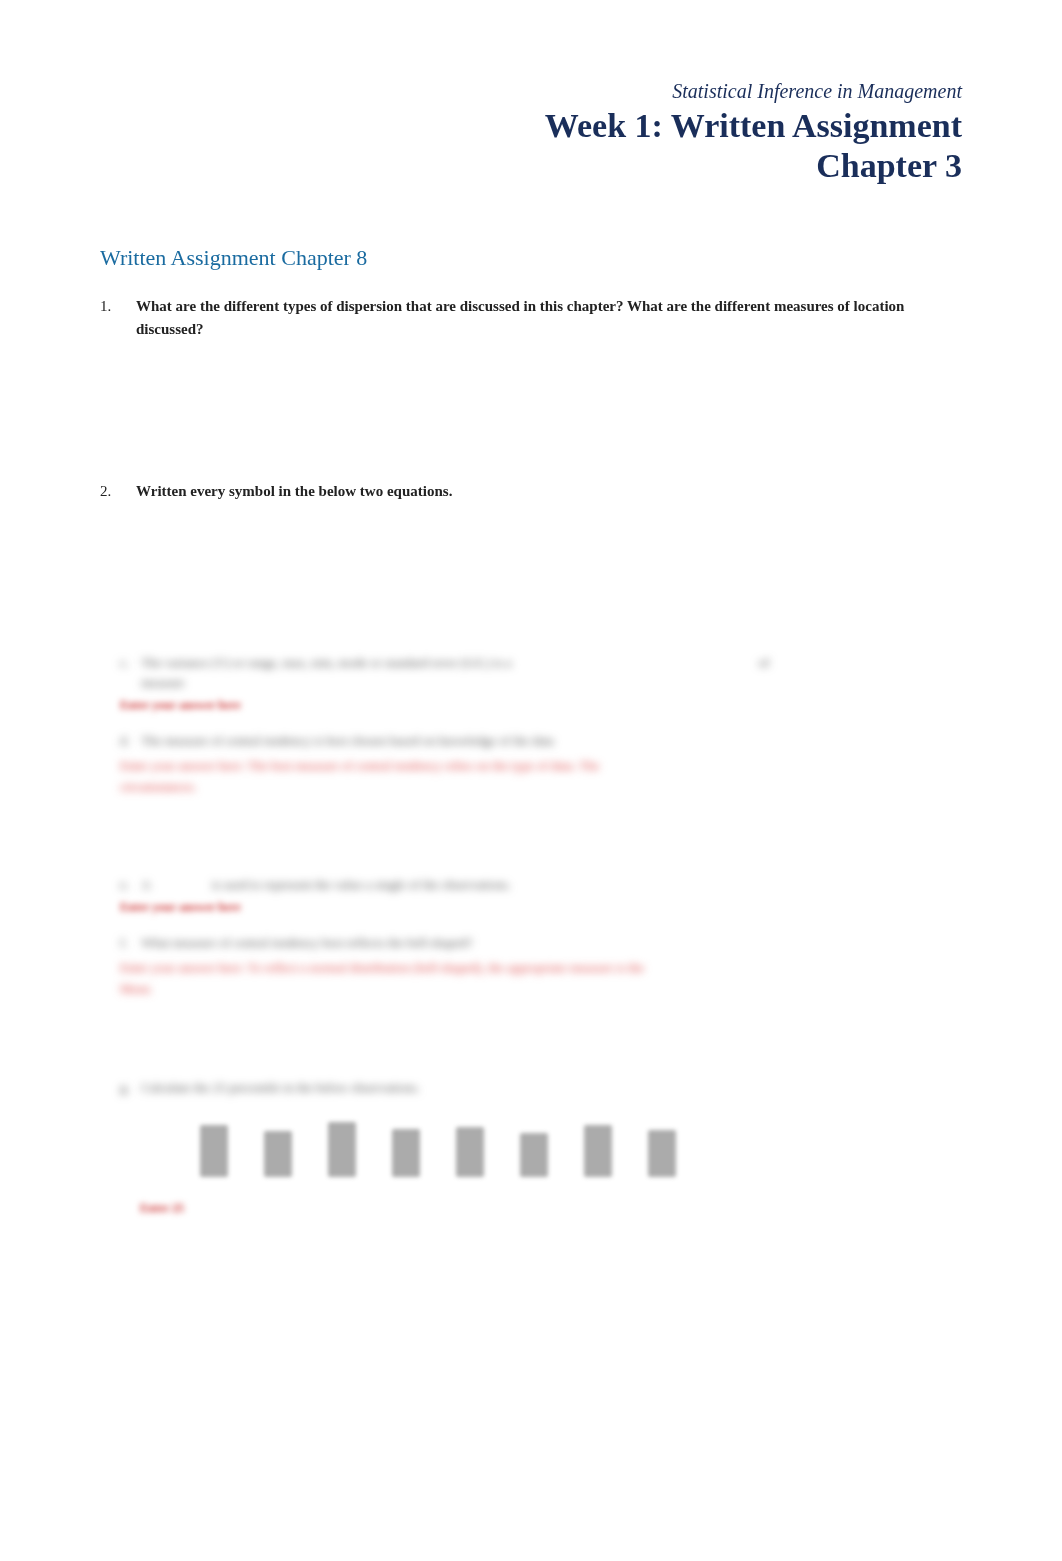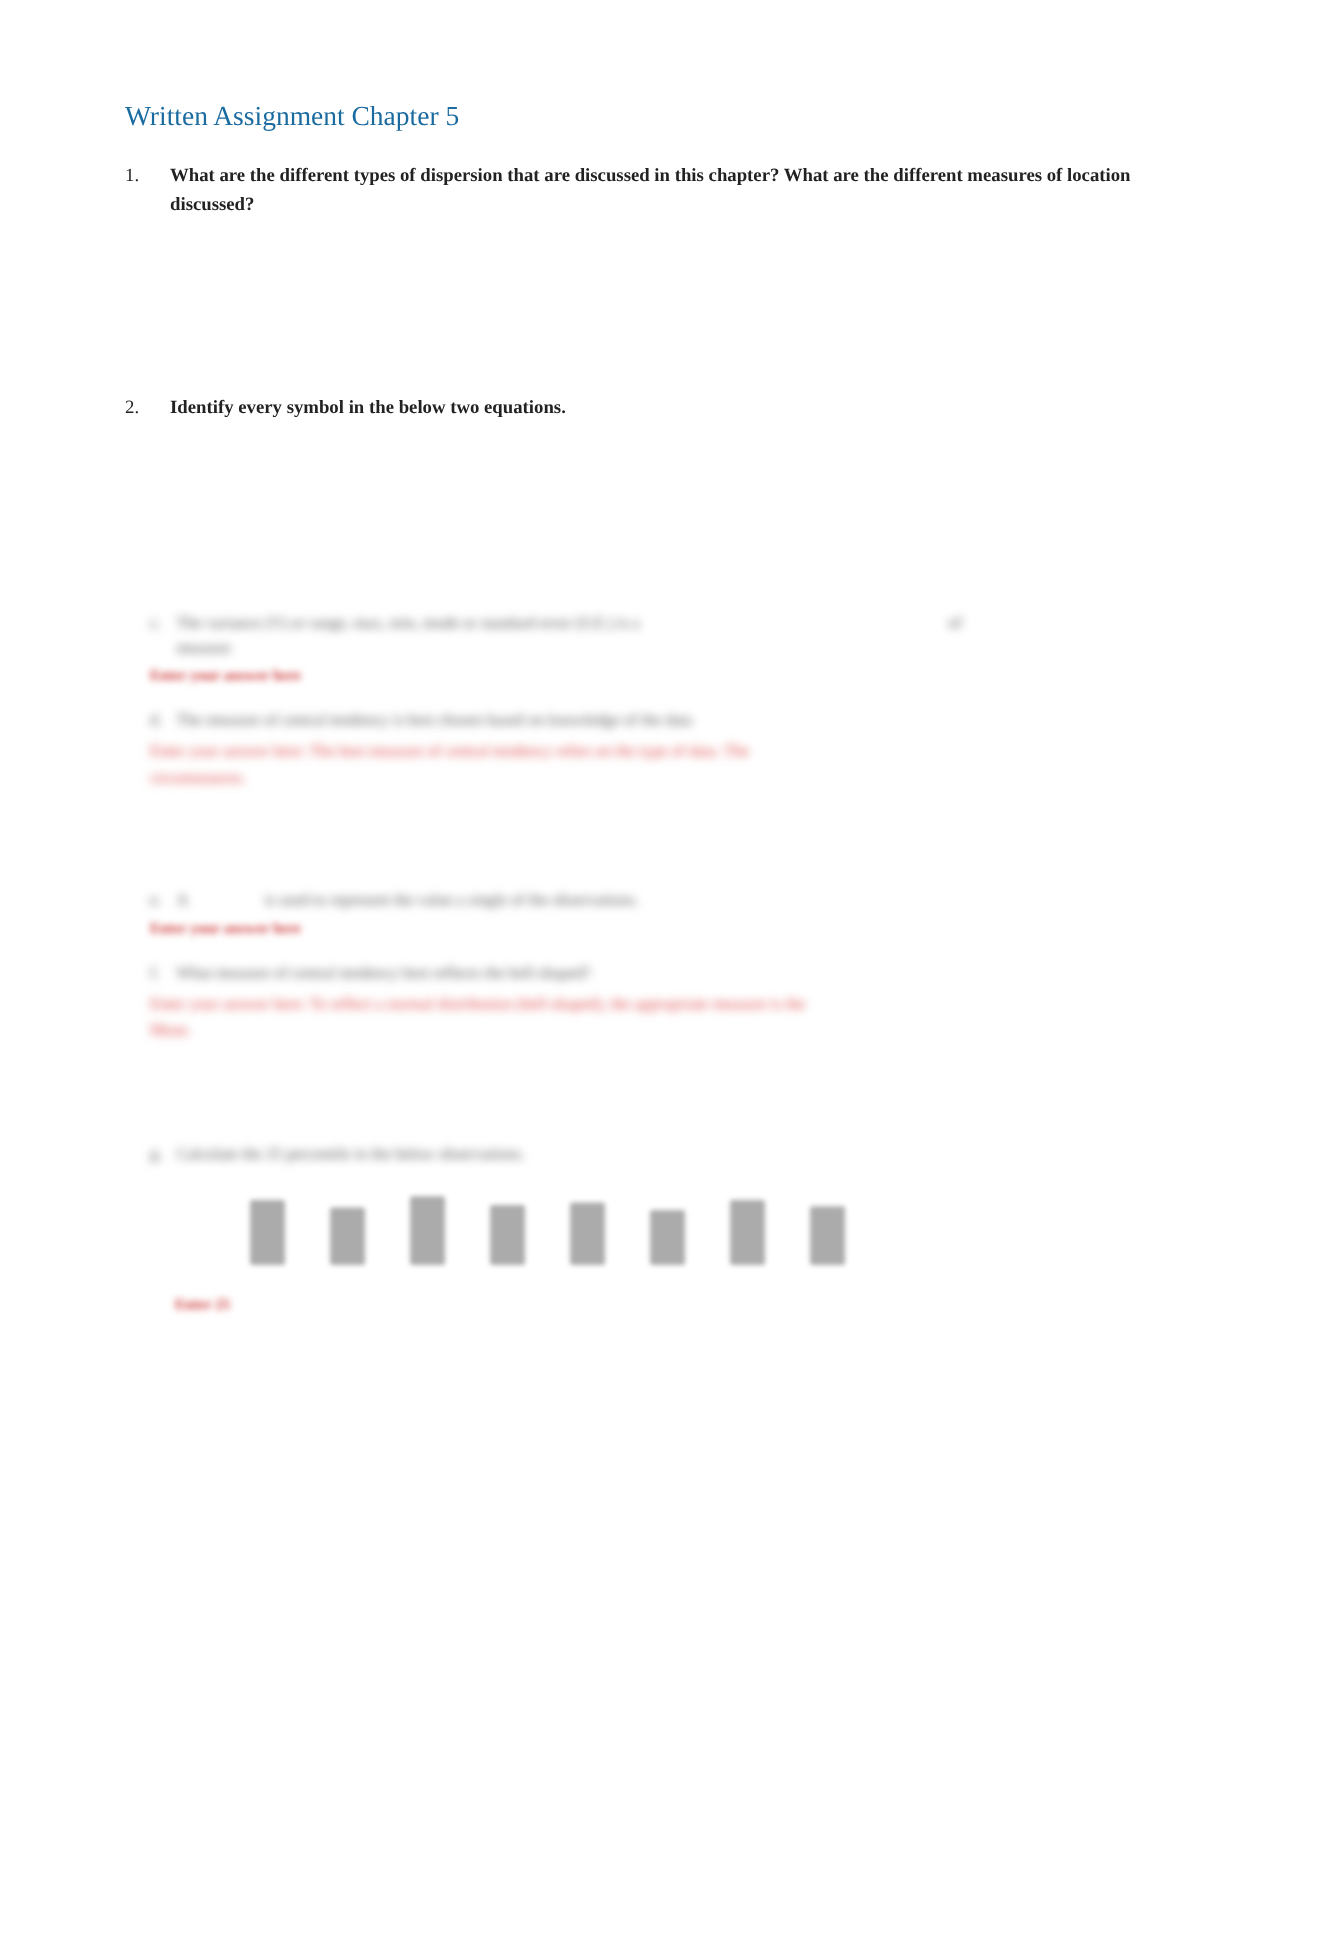--- a/index.html
+++ b/index.html
@@ -174,35 +174,40 @@
       user-select: none;
       padding-left: 20px;
     }
 
   </style>
 </head>
 <body>
 
 <div class="page">
 
-
-  <div class="section-title">Written Assignment Chapter 5</div>
+  <div class="header">
+    <div class="header-subtitle">Statistical Inference in Management</div>
+    <div class="header-title">Week 1: Written Assignment</div>
+    <div class="header-chapter">Chapter 3</div>
+  </div>
+
+  <div class="section-title">Written Assignment Chapter 8</div>
 
   <ol class="question-list">
 
     <li class="question-item">
       <span class="question-number">1.</span>
       <span class="question-text">What are the different types of   dispersion that are discussed in this chapter? What are the different measures of location  discussed?</span>
     </li>
 
     <div class="spacer"></div>
 
     <li class="question-item">
       <span class="question-number">2.</span>
-      <span class="question-text">Identify every symbol in the below two equations.</span>
+      <span class="question-text">Written every symbol in the below two equations.</span>
     </li>
 
   </ol>
 
   <div class="spacer"></div>
 
   <div class="answer-section">
 
     <div class="answer-block">
       <div class="answer-block-item">

